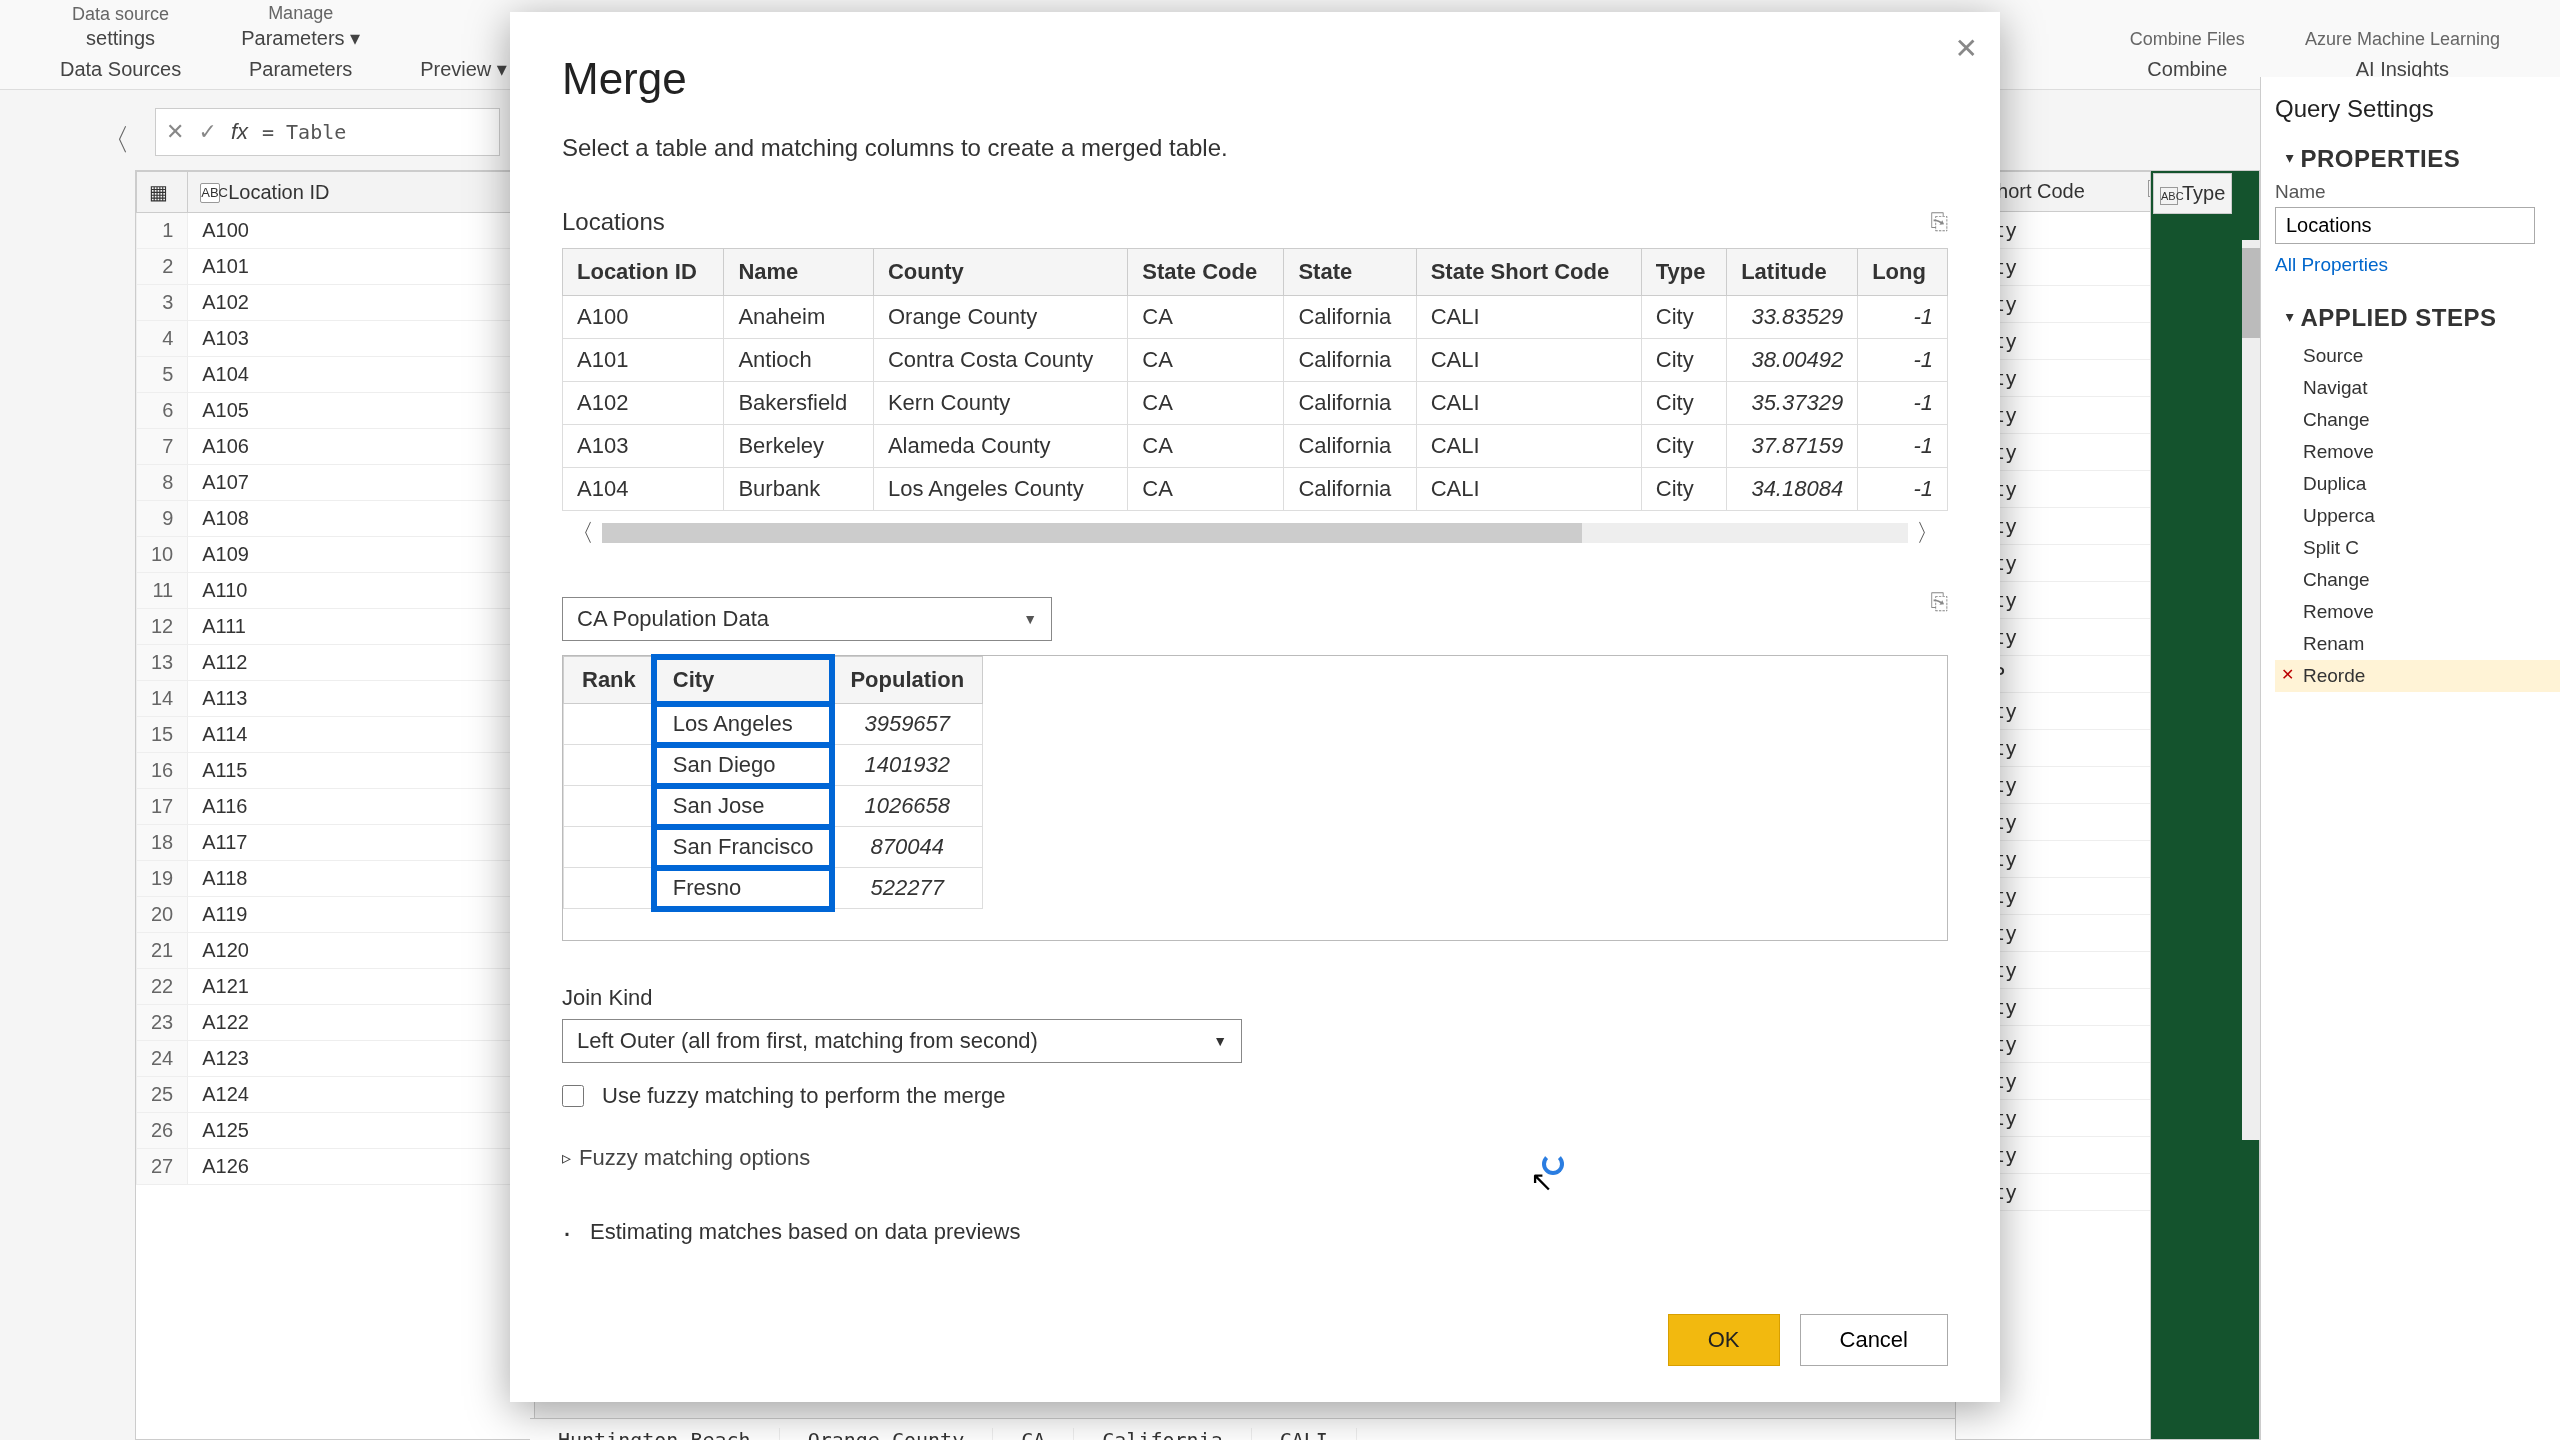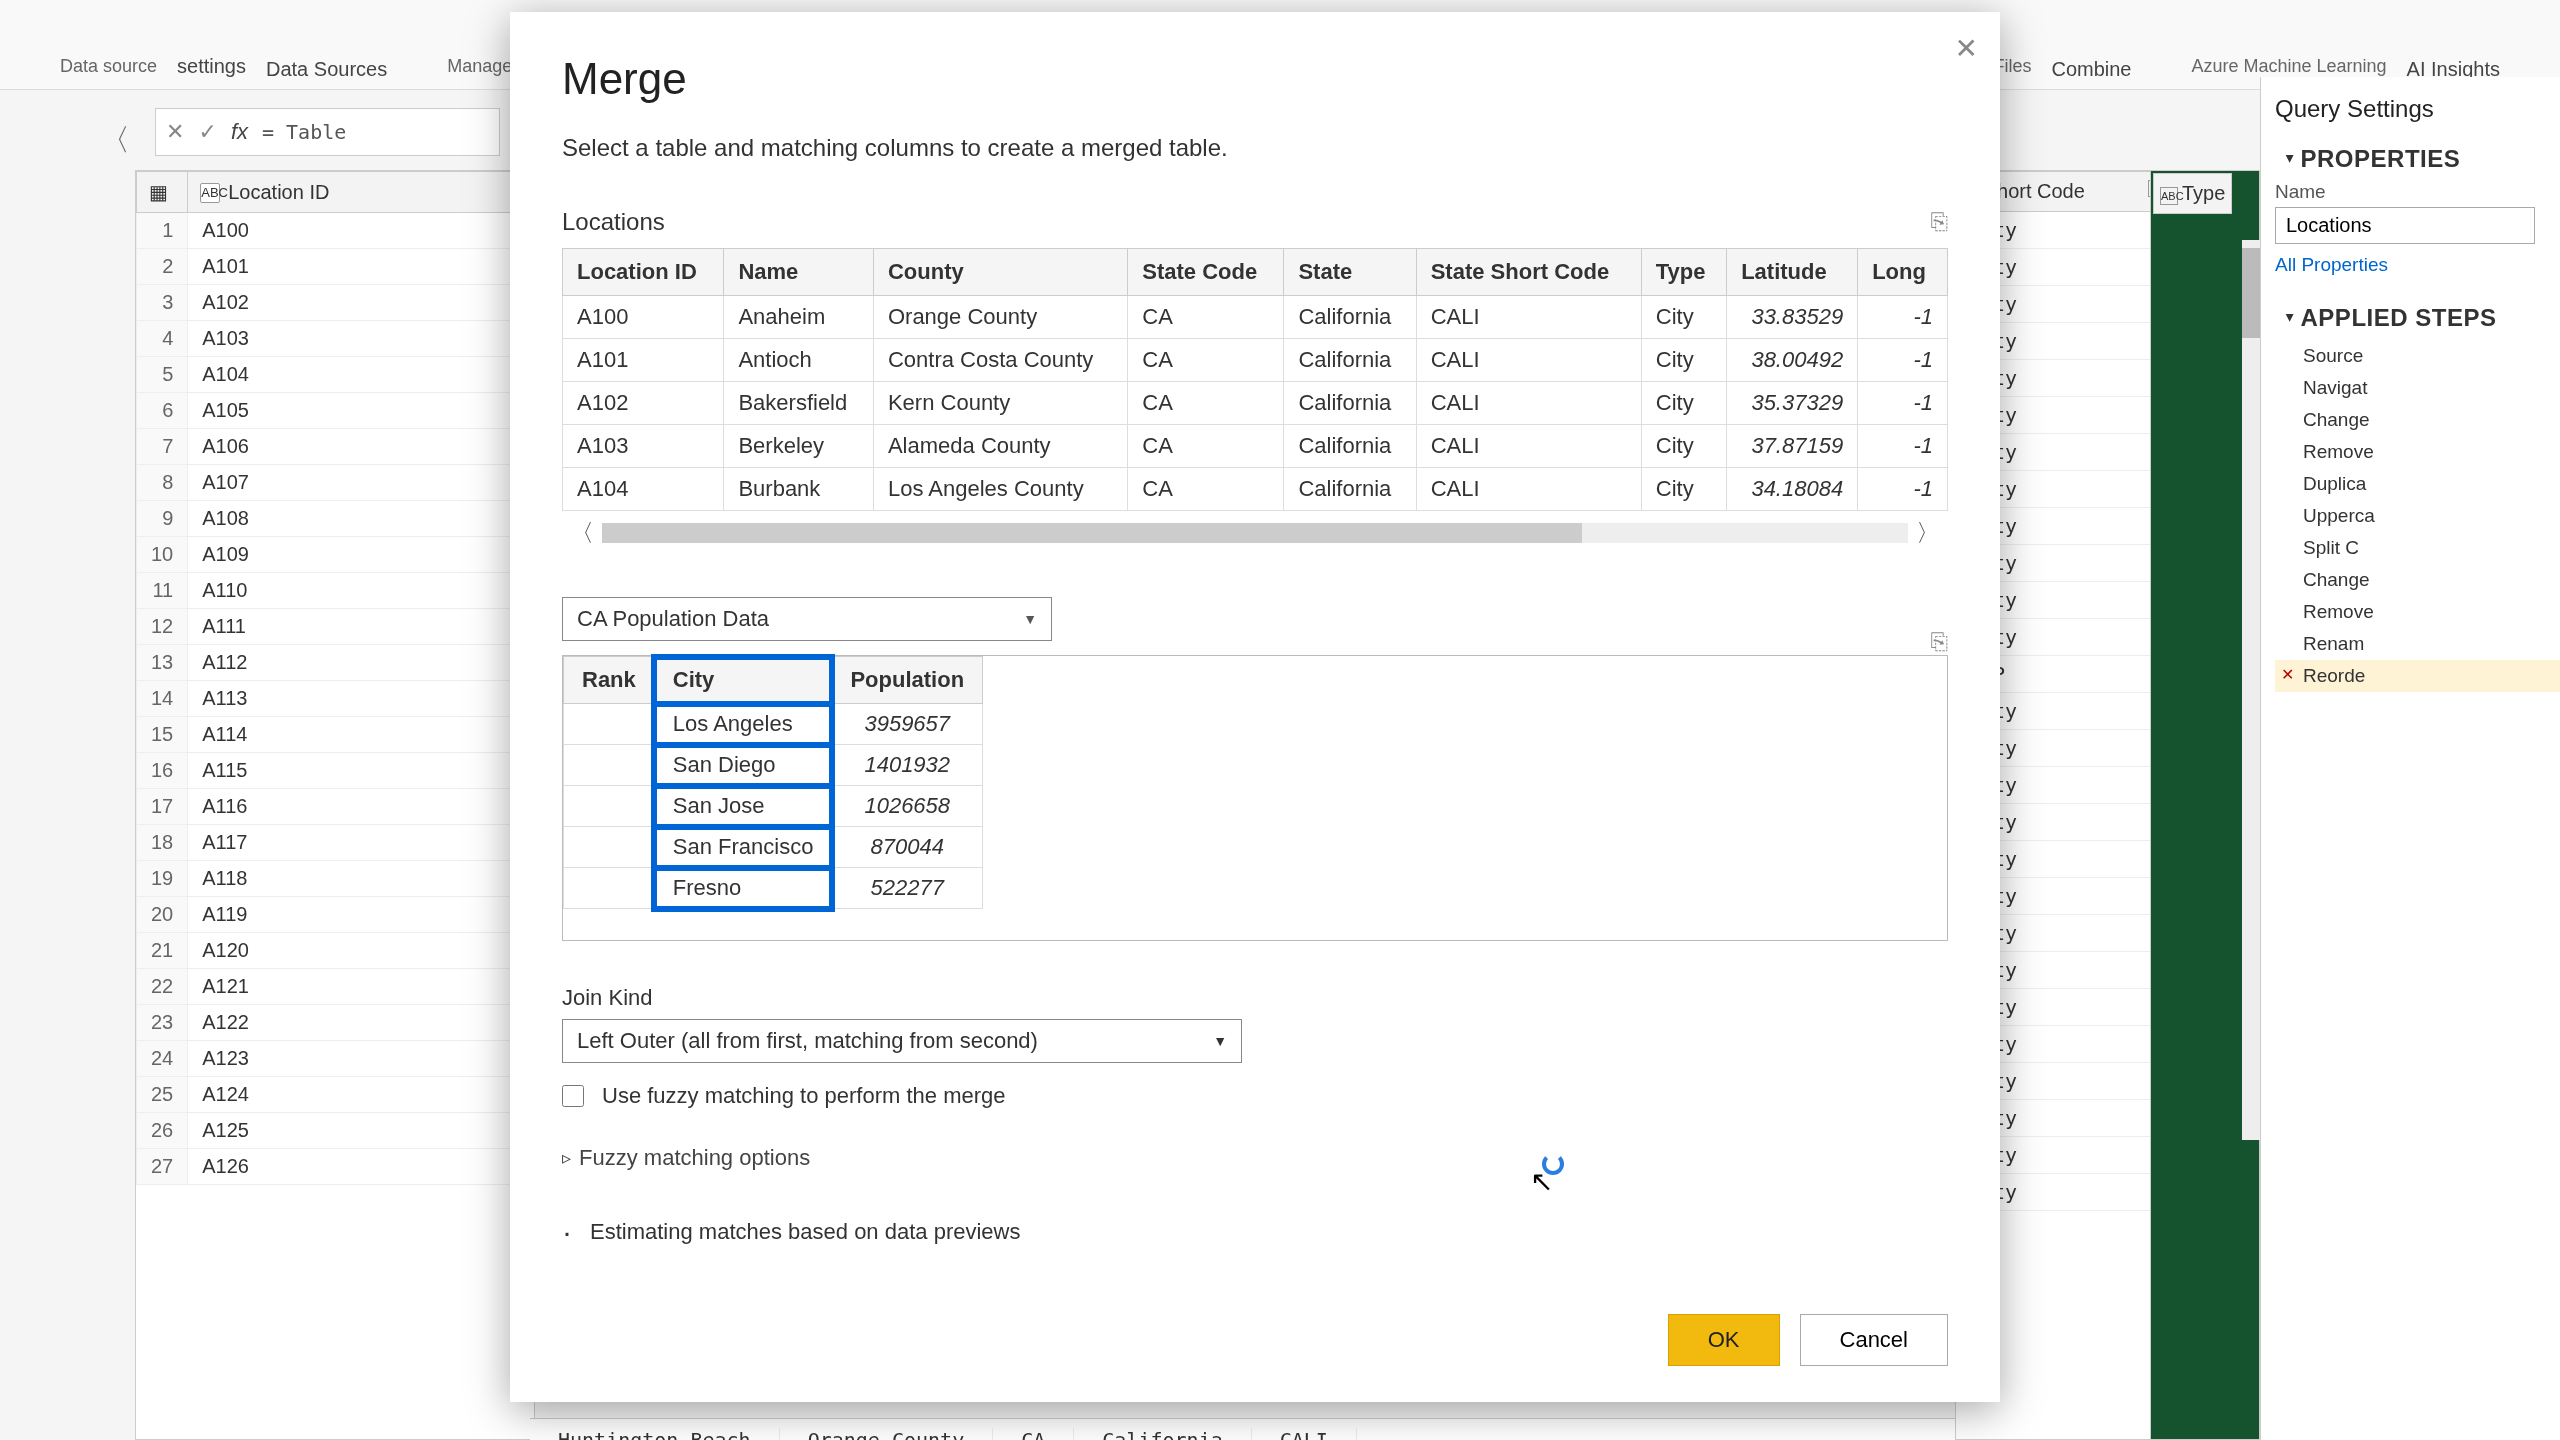--- a/index.html
+++ b/index.html
@@ -12,21 +12,21 @@
   overflow: hidden;
   position: relative;
   color: #333;
 }
 .ribbon-remnant {
   position: absolute; top: 0; left: 0; right: 0; height: 90px;
   background: #f9f9f9; border-bottom: 1px solid #ddd;
   display: flex; align-items: flex-end; padding: 0 60px 8px;
   gap: 60px; font-size: 20px; color: #444;
 }
-.ribbon-group { display: flex; flex-direction: row; align-items: center; gap: 20px; }
+.ribbon-group { display: flex; flex-direction: column; align-items: center; gap: 2px; }
 .ribbon-group .top { font-size: 18px; color: #666; white-space: nowrap; }
 .ribbon-group .bot { font-size: 20px; white-space: nowrap; }
 .ribbon-right { margin-left: auto; display:flex; gap:60px;}
 .back-arrow {
   position: absolute; left: 100px; top: 120px; font-size: 30px; color: #666;
   cursor: pointer;
 }
 .fx-bar {
   position: absolute; left: 155px; top: 108px; right: auto; width: 345px; height: 48px;
   background: #fff; border: 1px solid #ccc; display: flex; align-items: center; padding: 0 10px;
@@ -492,21 +492,21 @@
       </tbody>
   </table>
   <div class="preview-scroll">
     <div class="arrow">〈</div>
     <div class="track">
         <div class="thumb"></div>
       </div>
     <div class="arrow">〉</div>
   </div>
 
-  <div style="display:flex;align-items:flex-end;">
+  <div style="display:flex;align-items:flex-start;">
     <div class="dropdown">
       <span>CA Population Data</span>
         <span class="caret">▼</span>
     </div>
     <span class="exp" style="margin-left:auto;color:#888;font-size:22px;margin-top:40px;">⎘</span>
   </div>
   <div class="preview2-wrap">
     <table class="preview2">
       <thead>
           <tr id="t2-head">

